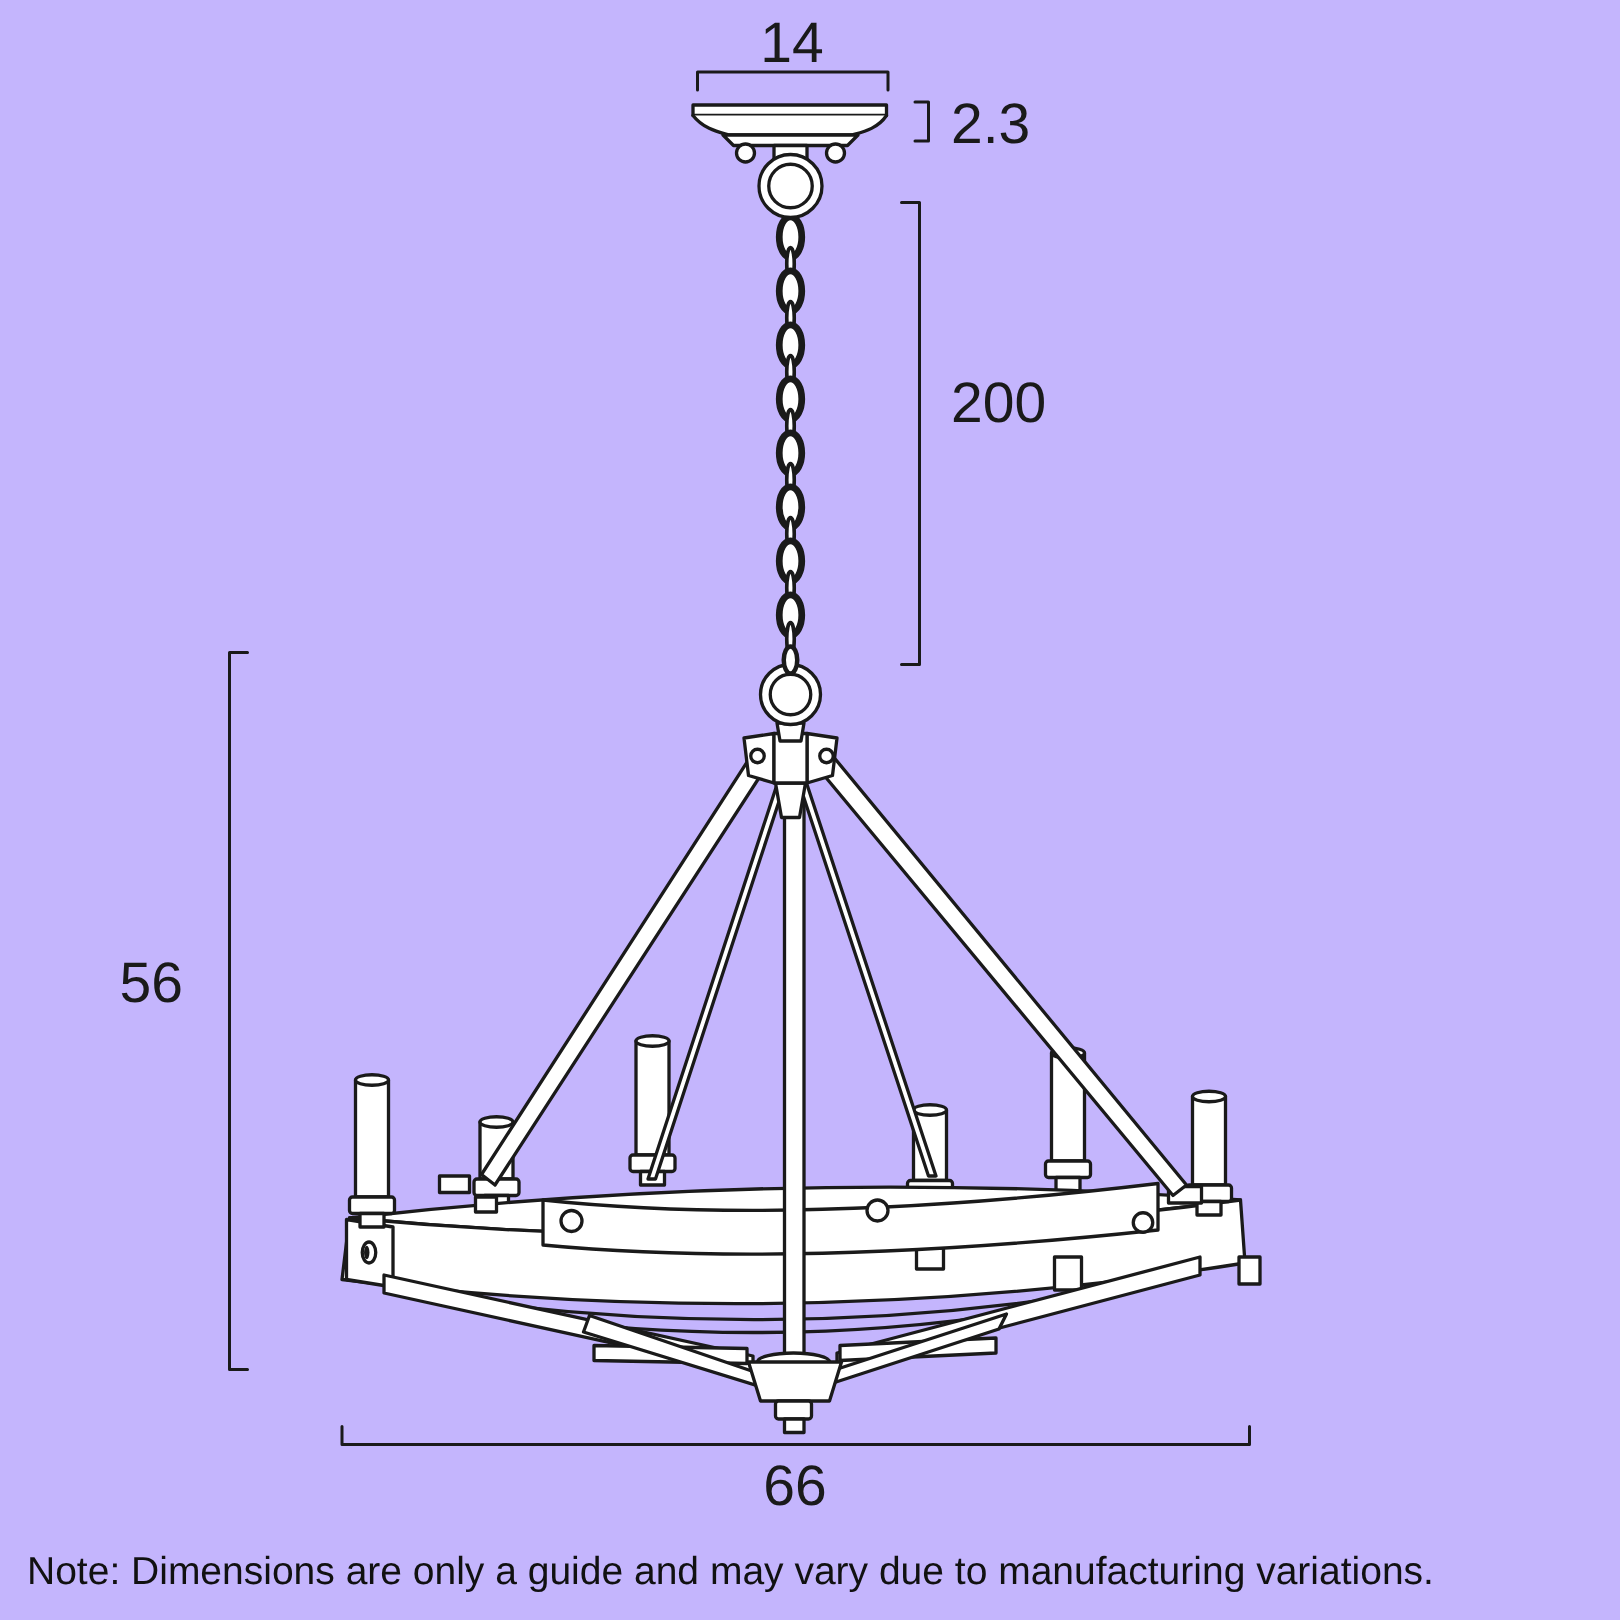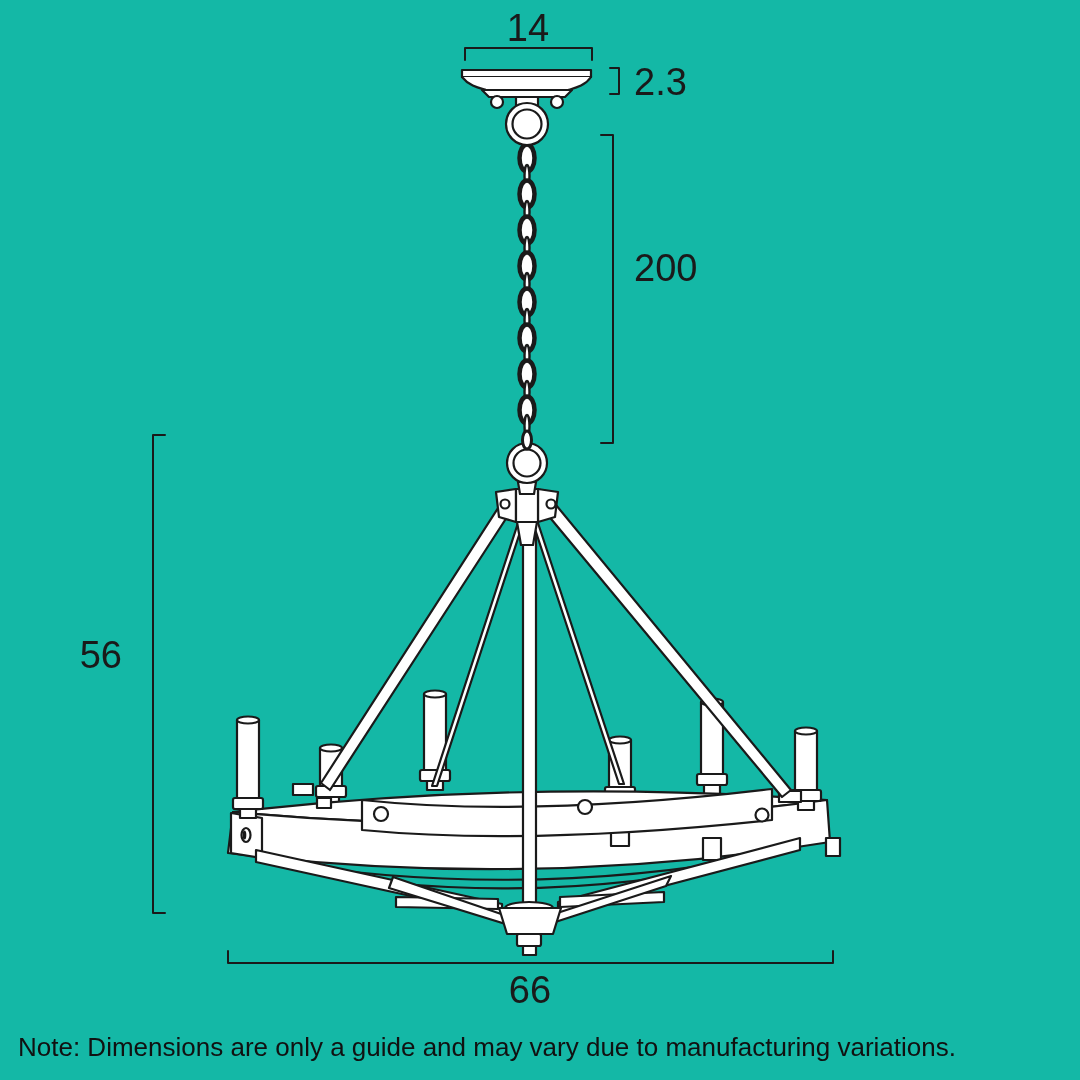--- a/index.html
+++ b/index.html
@@ -1,17 +1,17 @@
 <!DOCTYPE html>
 <html><head>
 <meta charset="utf-8">
 <style>
   html,body{margin:0;padding:0;background:#ffffff;}
   .stage{
-    position:relative;width:1080px;height:1080px;background:#14b8a6;
+    position:relative;width:1080px;height:1080px;background:#c4b5fd;
     font-family:"Liberation Sans",sans-serif;overflow:hidden;
   }
   svg{display:block;}
   .dim{
     stroke:none;fill:#1a1a1a;
     font-family:"Liberation Sans",sans-serif;
     font-size:38px;
   }
   .note-text{
     stroke:none;fill:#111111;

